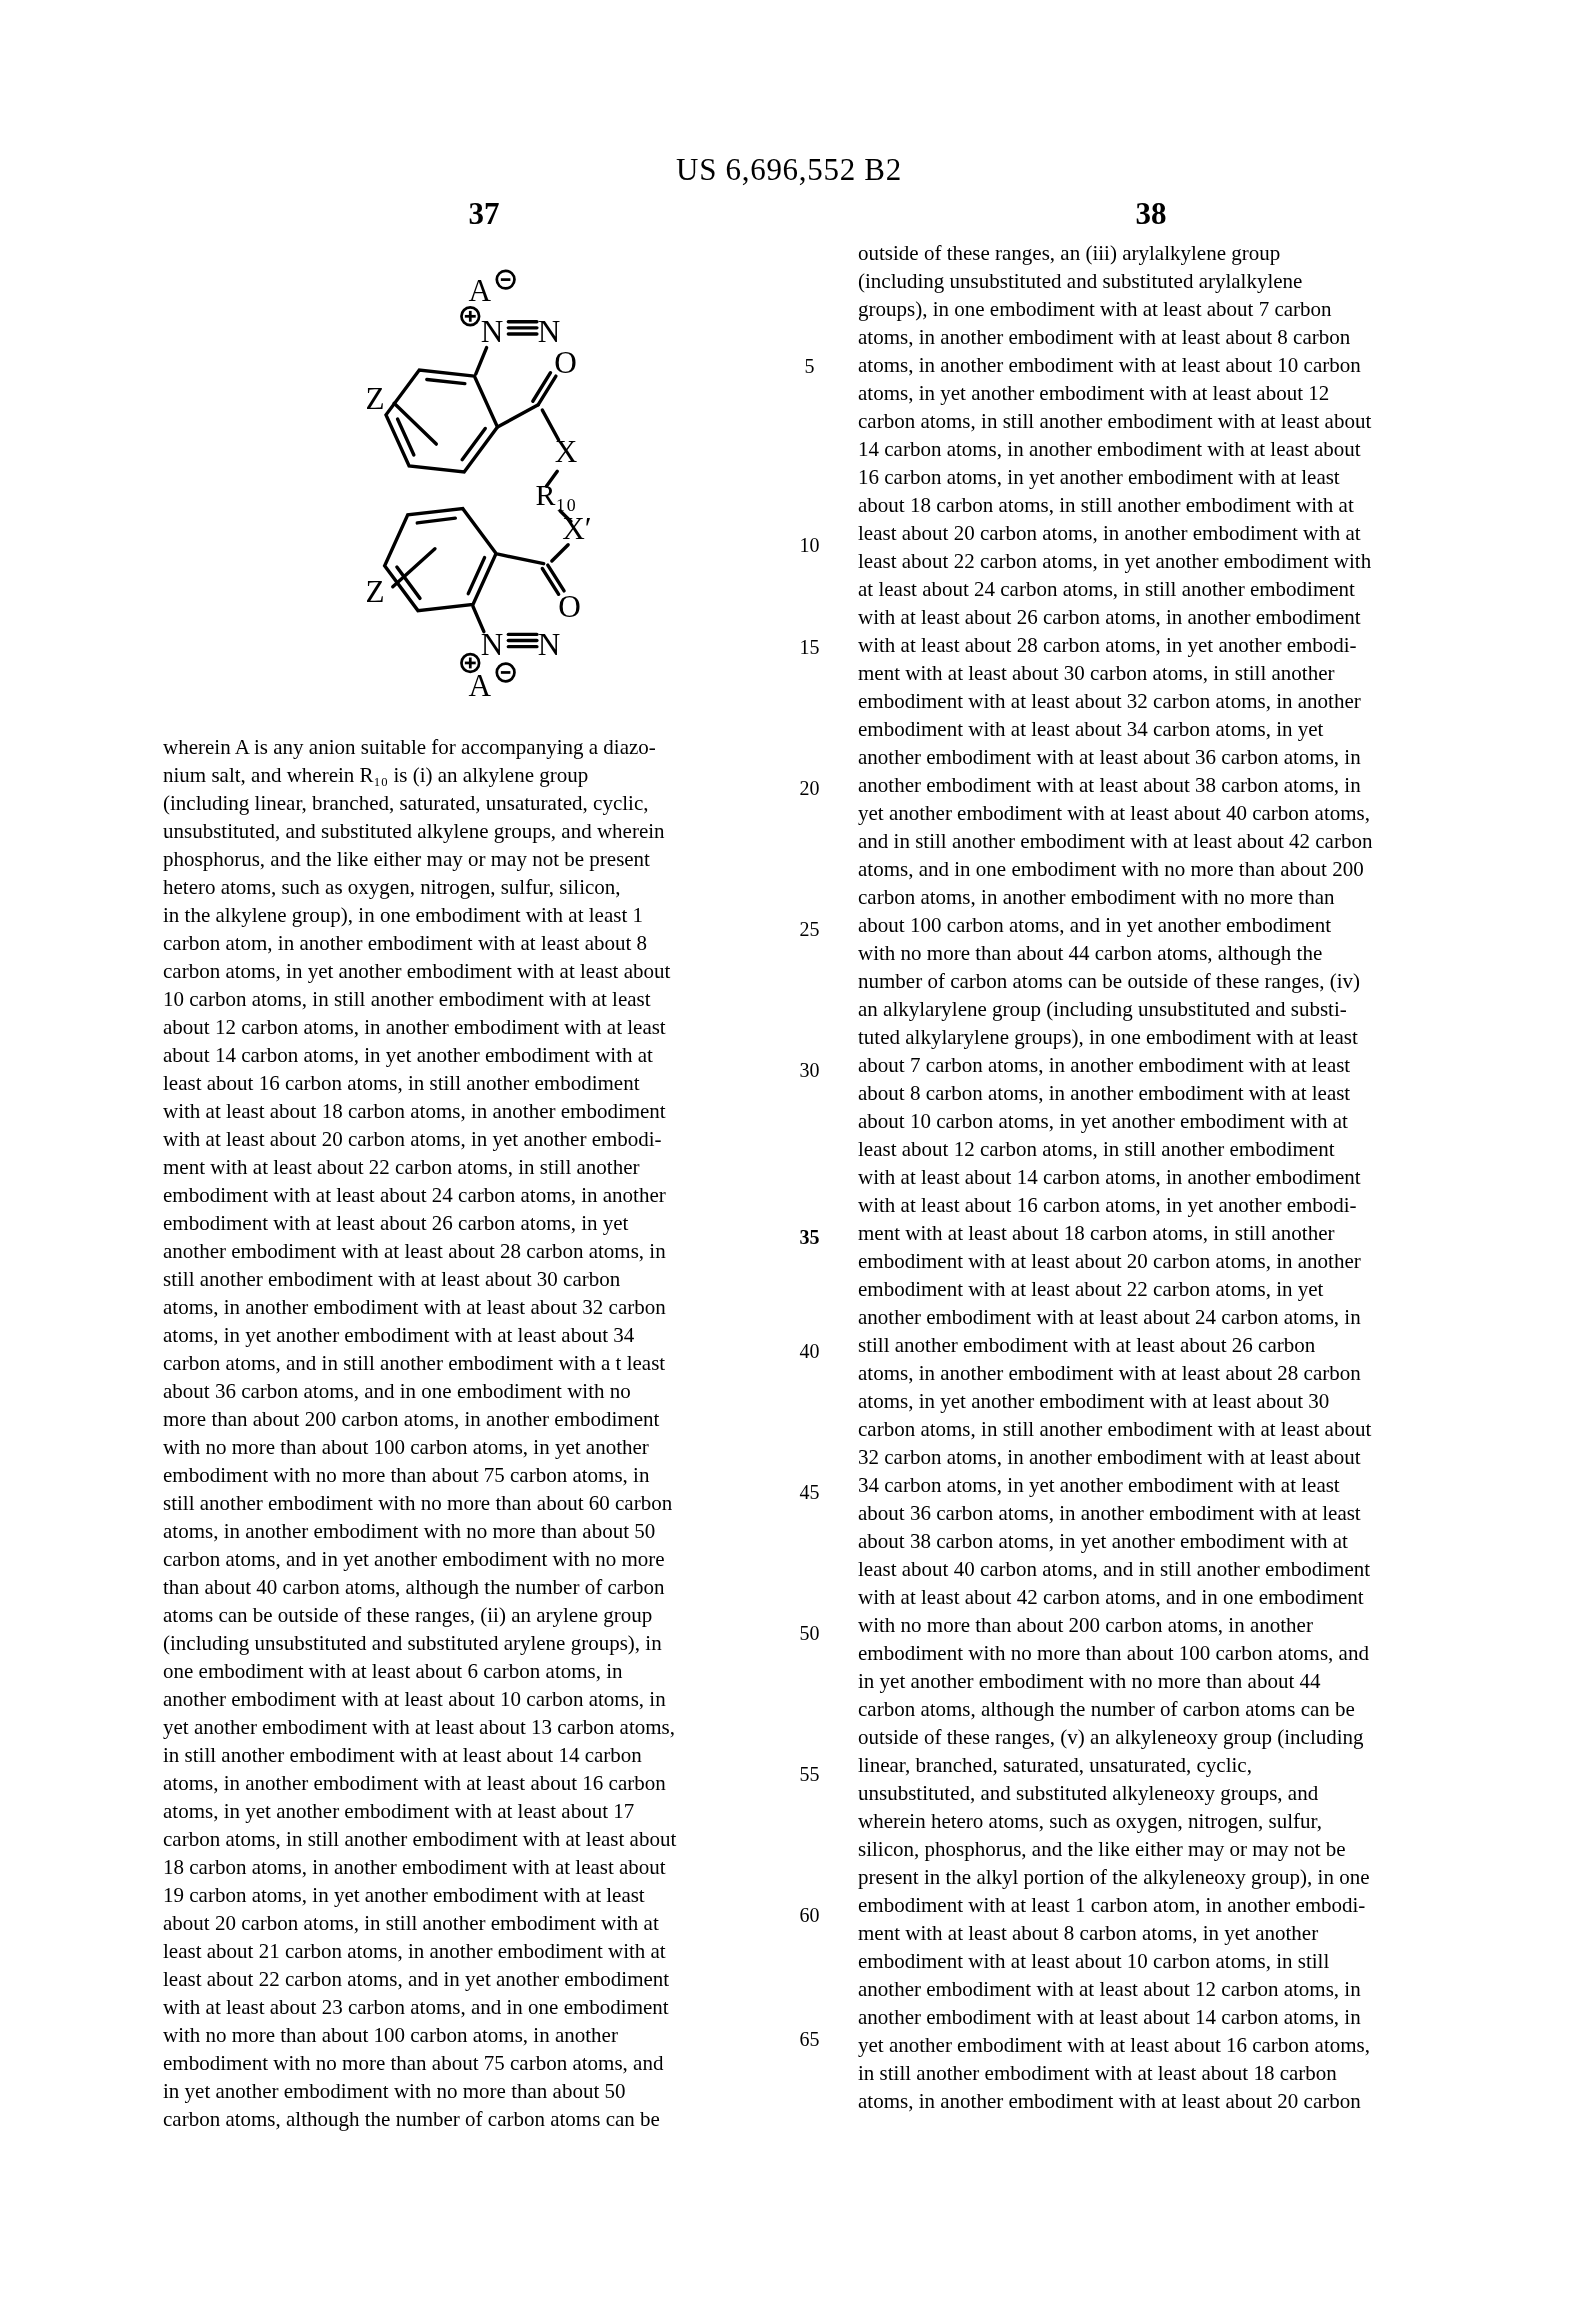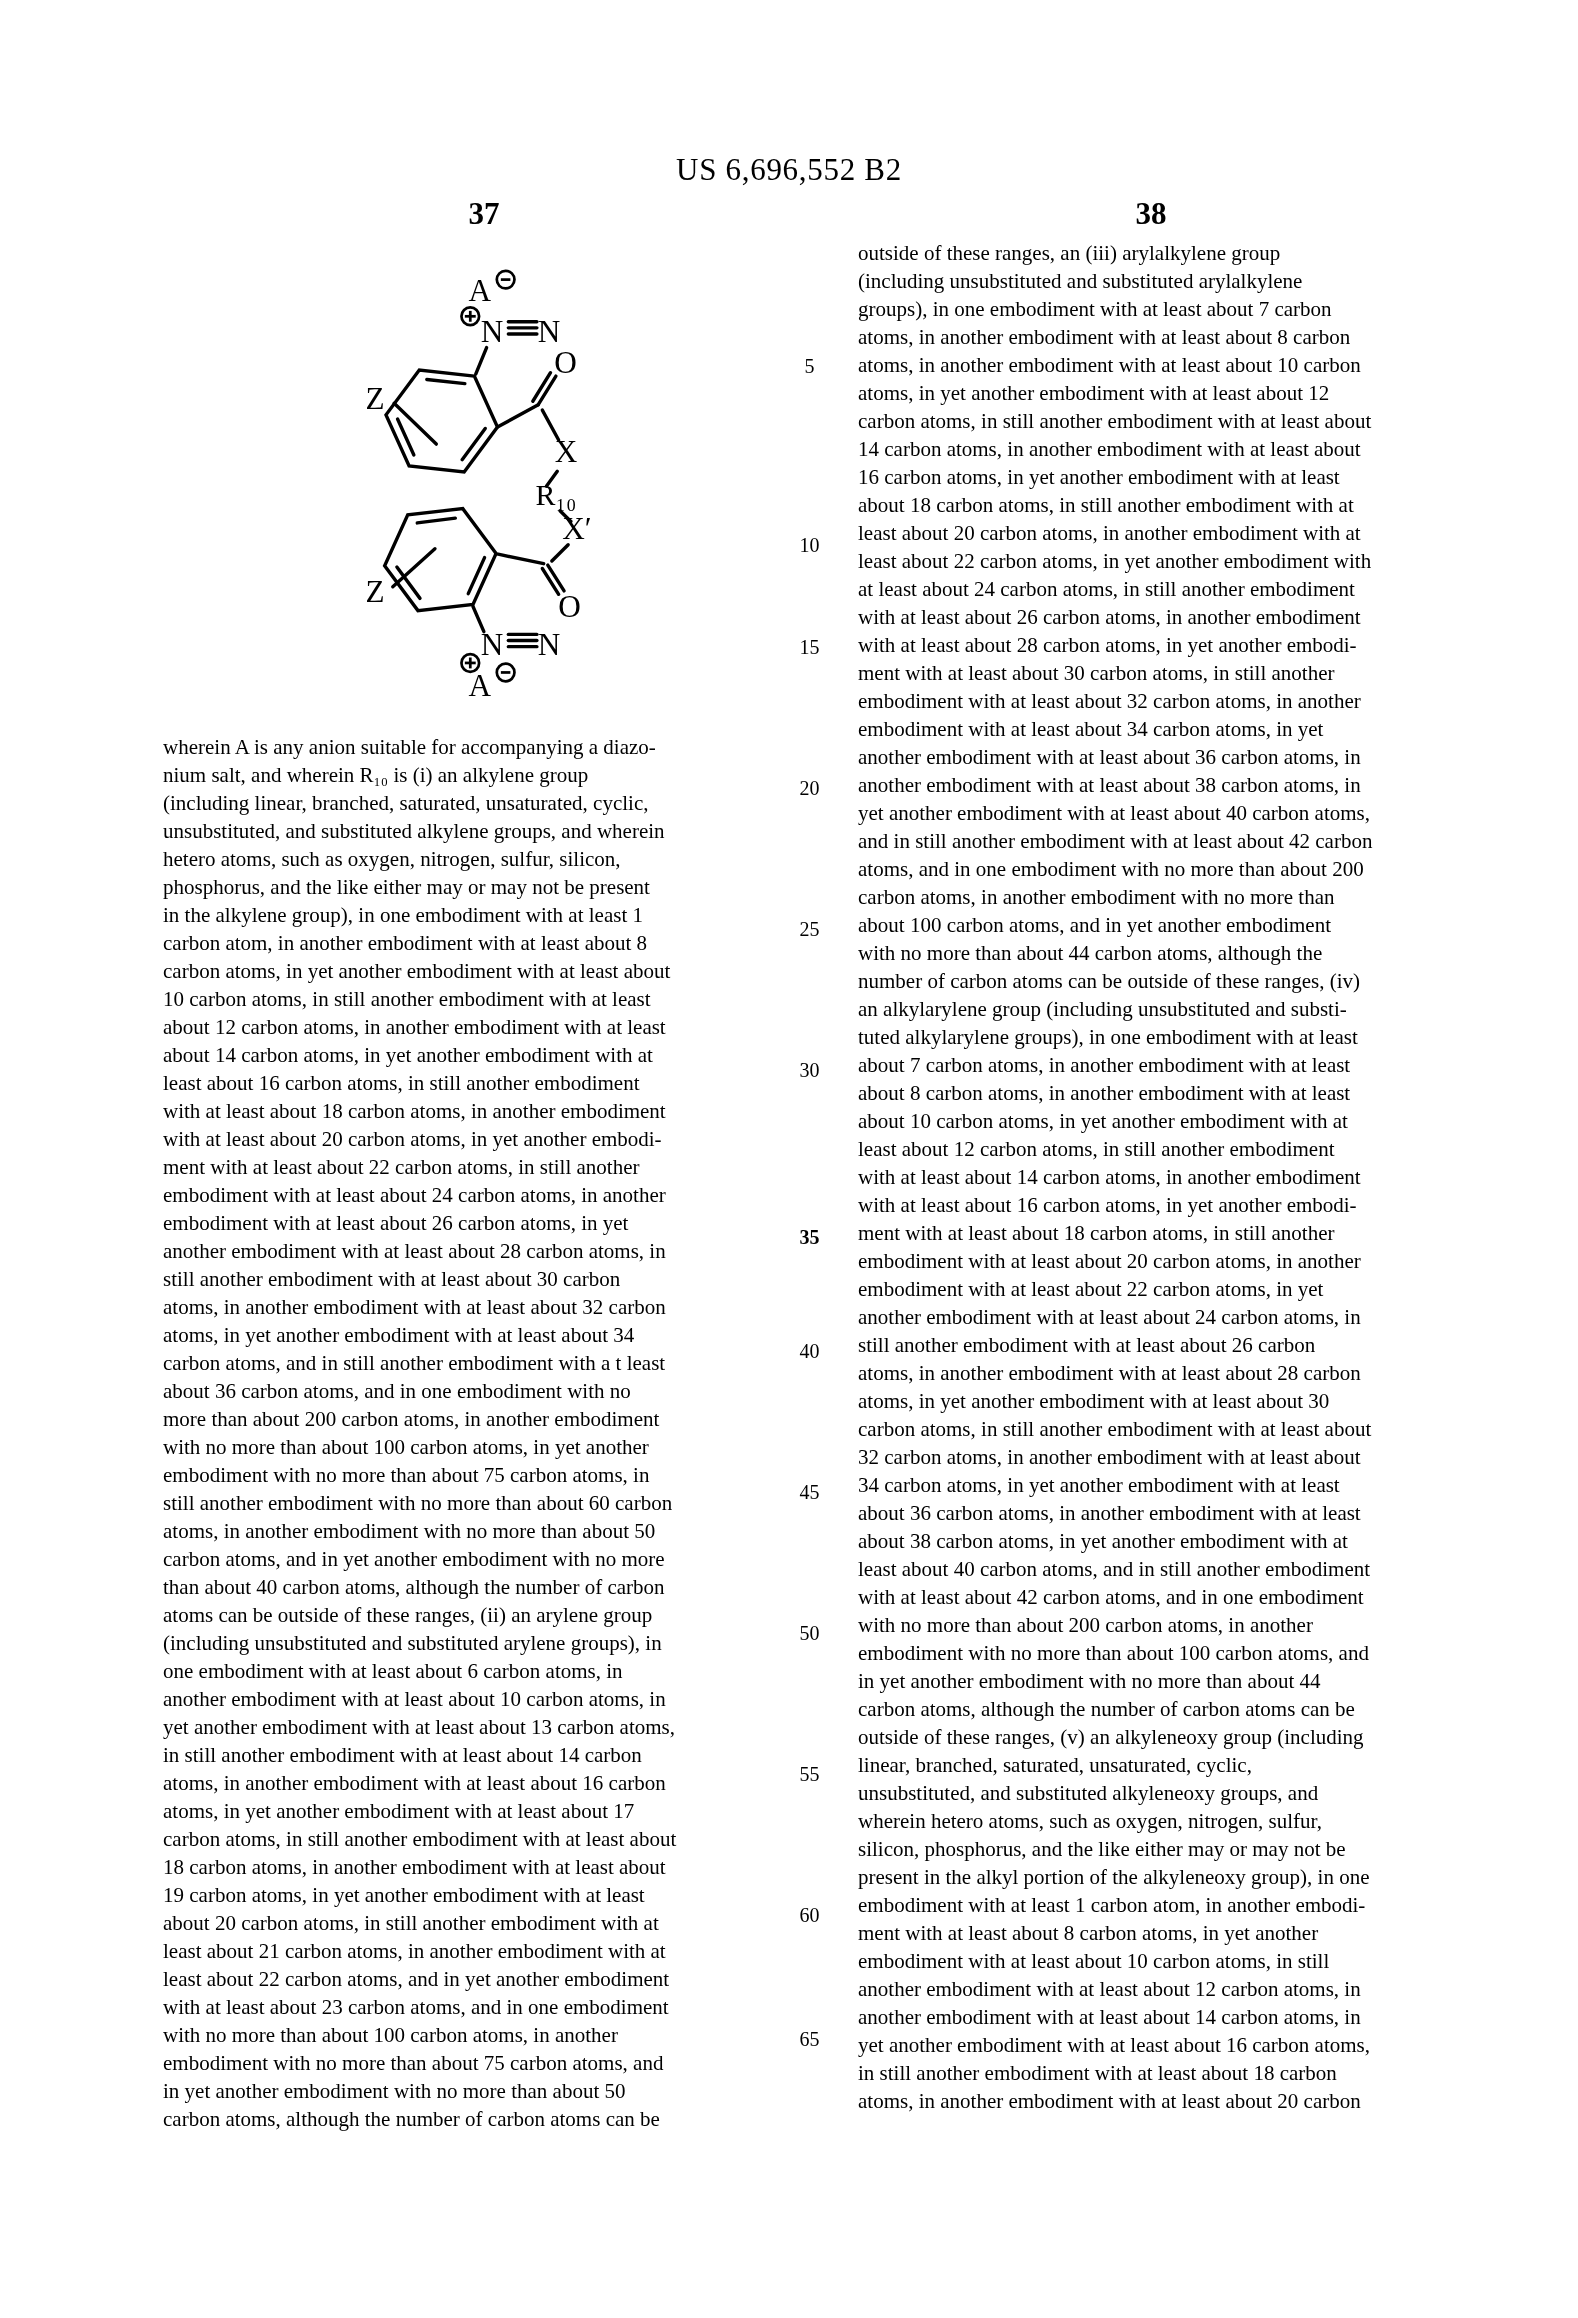--- a/index.html
+++ b/index.html
@@ -155,22 +155,22 @@
     <div class="line-number" style="top: 1662px;">60</div>
     <div class="line-number" style="top: 1786px; text-align: center;">65</div>
   </div>
 
 <div class="text-col left">
 
 <div class="line">wherein A is any anion suitable for accompanying a diazo-</div>
     <div class="line">nium salt, and wherein R₁₀ is (i) an alkylene group</div>
     <div class="line">(including linear, branched, saturated, unsaturated, cyclic,</div>
     <div class="line">unsubstituted, and substituted alkylene groups, and wherein</div>
+    <div class="line">phosphorus, and the like either may or may not be present</div>
     <div class="line">hetero atoms, such as oxygen, nitrogen, sulfur, silicon,</div>
-    <div class="line">phosphorus, and the like either may or may not be present</div>
     <div class="line">in the alkylene group), in one embodiment with at least 1</div>
     <div class="line">carbon atom, in another embodiment with at least about 8</div>
     <div class="line">carbon atoms, in yet another embodiment with at least about</div>
     <div class="line">10 carbon atoms, in still another embodiment with at least</div>
     <div class="line">about 12 carbon atoms, in another embodiment with at least</div>
     <div class="line">about 14 carbon atoms, in yet another embodiment with at</div>
     <div class="line">least about 16 carbon atoms, in still another embodiment</div>
     <div class="line">with at least about 18 carbon atoms, in another embodiment</div>
     <div class="line">with at least about 20 carbon atoms, in yet another embodi-</div>
     <div class="line">ment with at least about 22 carbon atoms, in still another</div>

